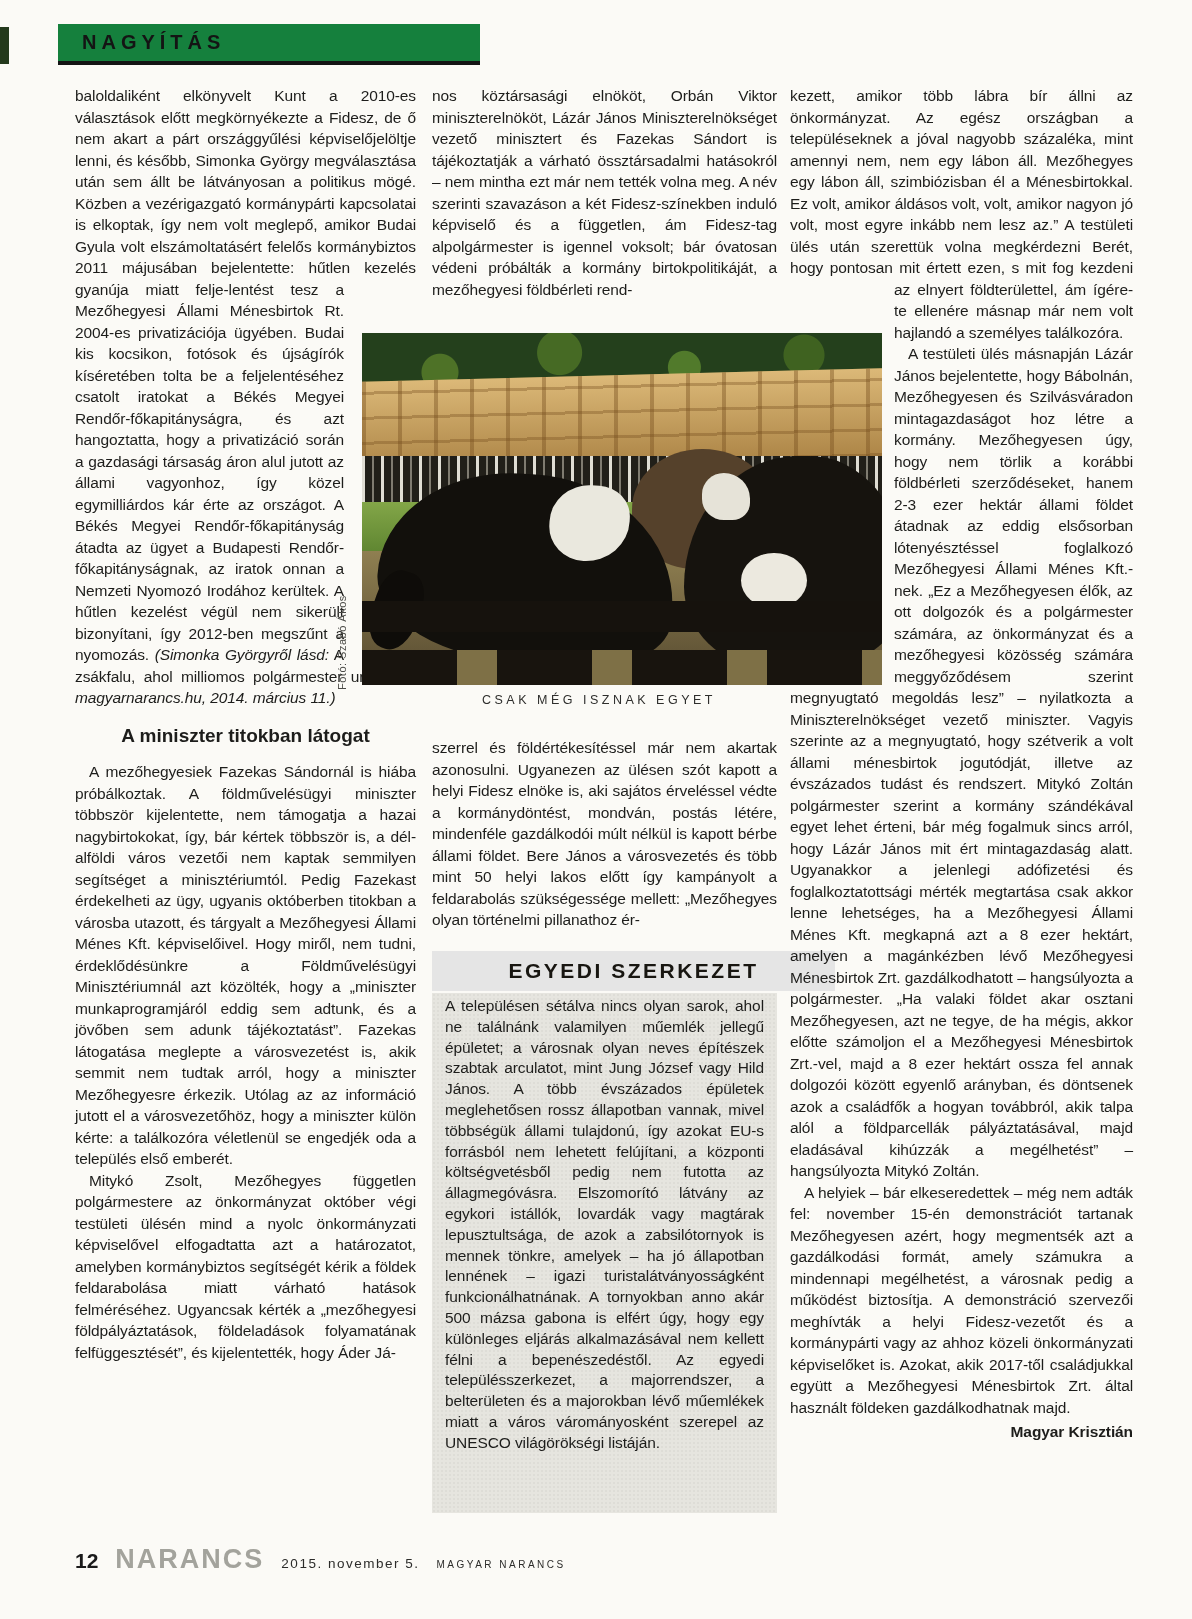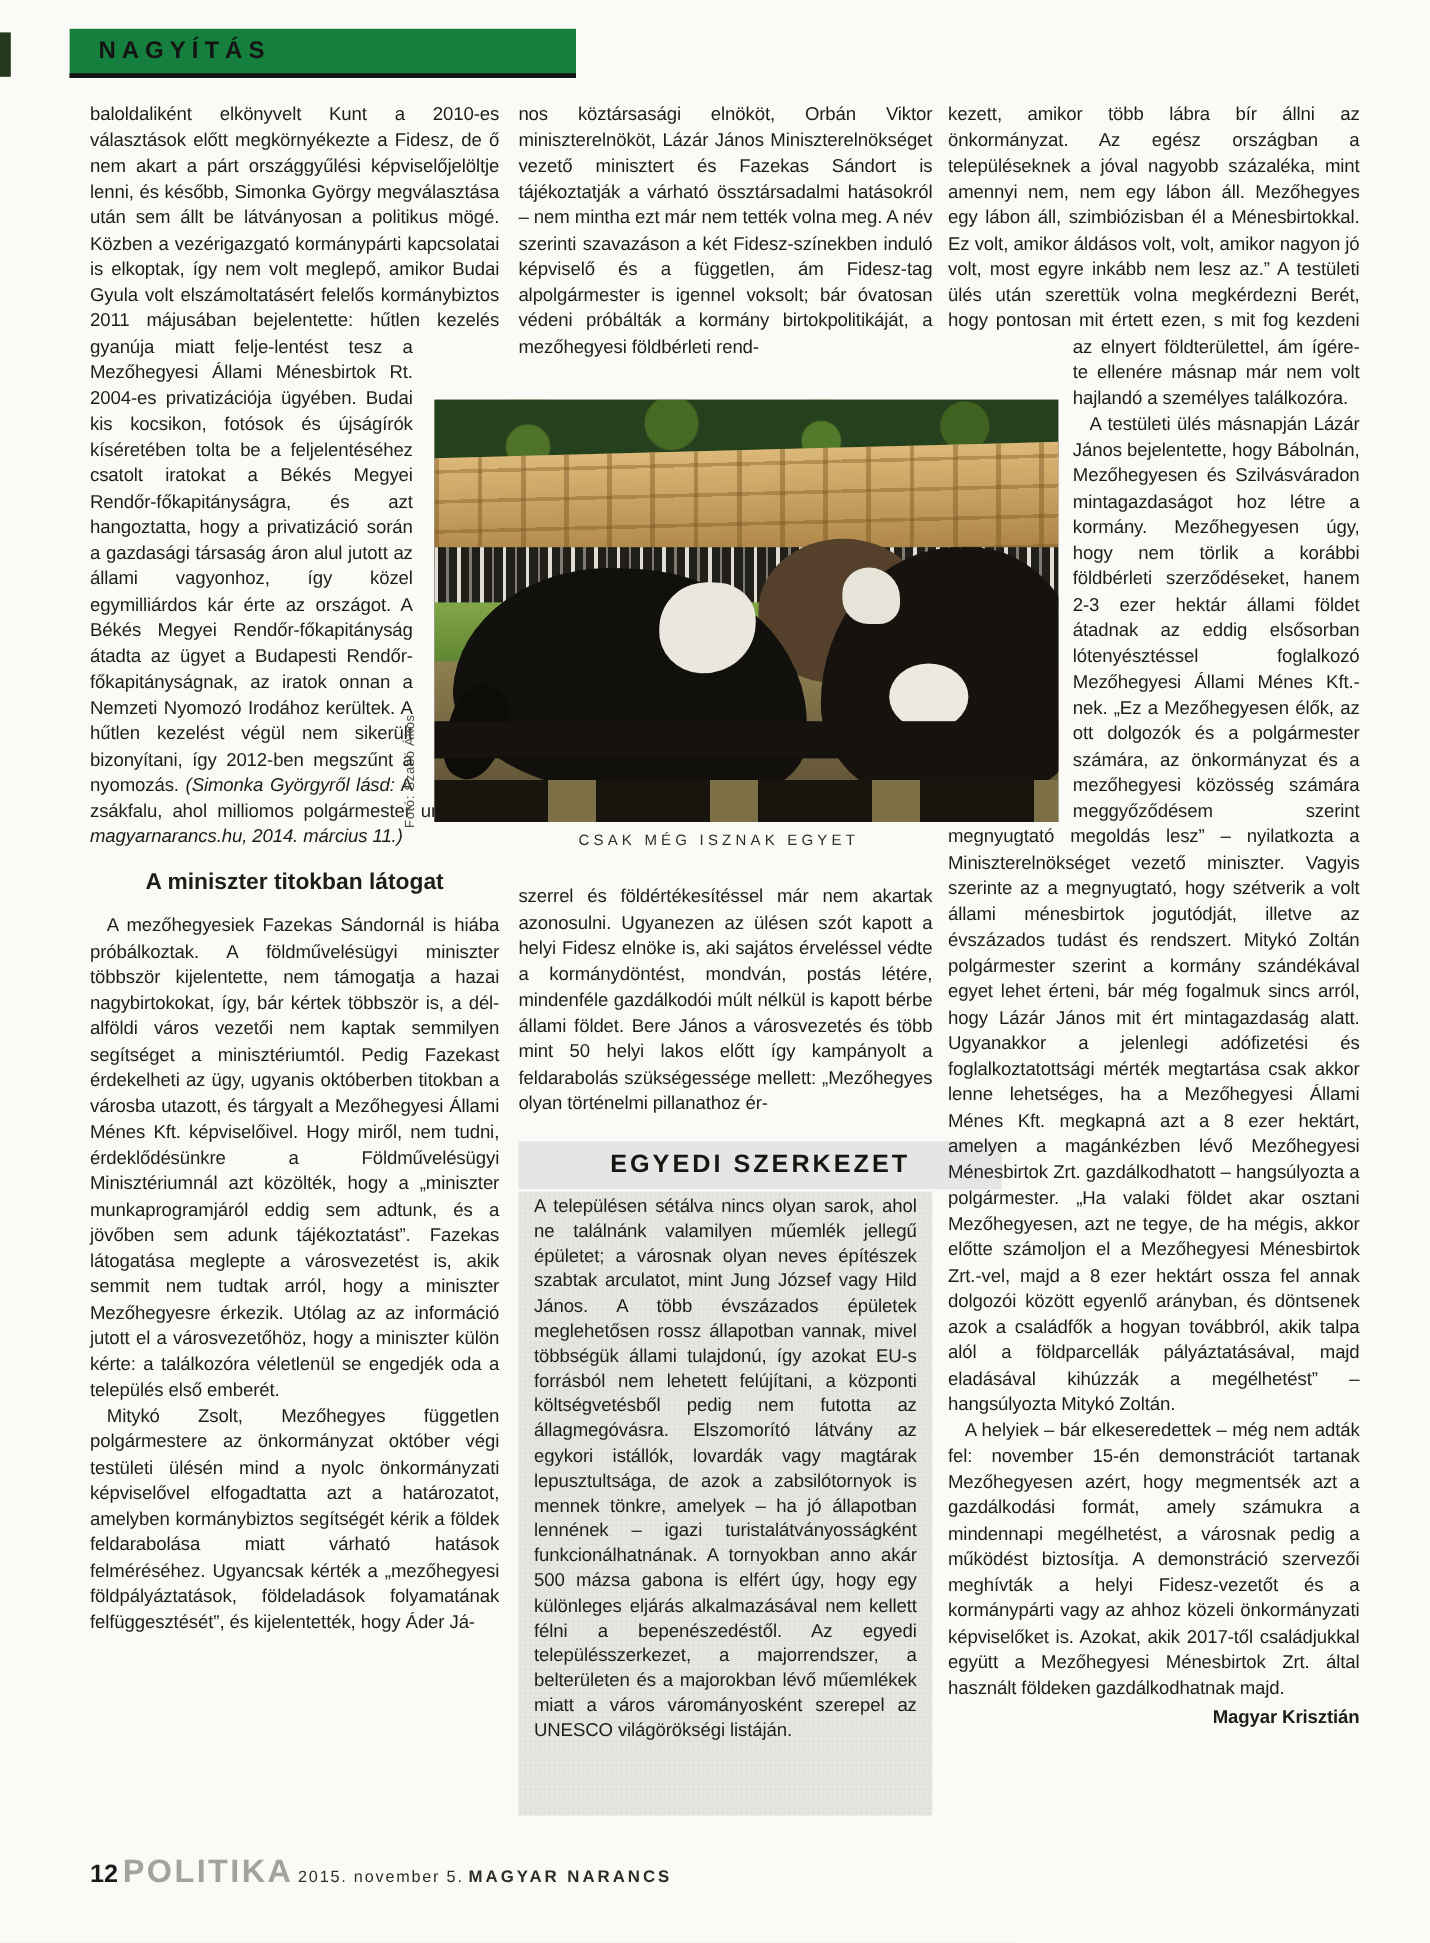--- a/index.html
+++ b/index.html
@@ -66,25 +66,25 @@
     font-size:12.5px;letter-spacing:3.5px;color:#2e2e2c;font-weight:500;}
   
   .boxhead{position:absolute;left:432px;top:951px;width:403px;height:40px;background:#e5e5e5;
     display:flex;align-items:center;justify-content:center;font-weight:bold;font-size:21px;
     letter-spacing:2.5px;color:#181611;}
   .boxbody{position:absolute;left:432px;top:993px;width:345px;height:520px;background:#e6e5df;
     background-image:radial-gradient(rgba(0,0,0,.035) 1px,transparent 1px);background-size:4px 4px;
     box-sizing:border-box;padding:3px 13px;}
   .boxbody p{margin:0;text-align:justify;font-size:15.5px;line-height:20.8px;letter-spacing:-0.1px;}
   
-  .footer{position:absolute;left:75px;top:1544px;display:flex;align-items:baseline;gap:4px;}
+  .footer{position:absolute;left:75px;top:1544px;display:flex;align-items:baseline;gap:17px;}
   .pg{font-weight:bold;font-size:21px;color:#1a1a1a;}
   .sec{font-weight:bold;font-size:27px;color:#a3a39c;letter-spacing:2px;}
   .date{font-size:13.5px;letter-spacing:1.5px;color:#2c2c2a;}
-  .mag{font-size:14px;letter-spacing:2.5px;color:#2c2c2a;font-weight:bold;}
+  .mag{font-size:10px;letter-spacing:2.5px;color:#2c2c2a;}
 </style>
 </head>
 <body>
 
 <div id="page">
 
   <div class="edge-mark"></div>
   <div class="header-band">
     <span class="header-label">NAGYÍTÁS</span>
   </div>
@@ -132,18 +132,18 @@
 
   <div class="col col3">
     <p class="body-p"><span>kezett, amikor több lábra bír állni az önkormányzat. Az egész országban a településeknek a jóval nagyobb százaléka, mint amennyi nem, nem egy lábon áll. Mezőhegyes egy lábon áll, szimbiózisban él a Ménesbirtokkal. Ez volt, amikor áldásos volt, volt, amikor nagyon jó volt, most egyre inkább nem lesz az.” A testületi ülés után szerettük volna megkérdezni Berét, hogy pontosan mit értett ezen, s mit fog kezdeni az elnyert földterülettel, ám ígére-</span><span class="spacer-l"></span><span>te ellenére másnap már nem volt hajlandó a személyes találkozóra.</span></p>
     <p class="body-p indent">A testületi ülés másnapján Lázár János bejelentette, hogy Bábolnán, Mezőhegyesen és Szilvásváradon mintagazdaságot hoz létre a kormány. Mezőhegyesen úgy, hogy nem törlik a korábbi földbérleti szerződéseket, hanem 2-3 ezer hektár állami földet átadnak az eddig elsősorban lótenyésztéssel foglalkozó Mezőhegyesi Állami Ménes Kft.-nek. „Ez a Mezőhegyesen élők, az ott dolgozók és a polgármester számára, az önkormányzat és a mezőhegyesi közösség számára meggyőződésem szerint megnyugtató megoldás lesz” – nyilatkozta a Miniszterelnökséget vezető miniszter. Vagyis szerinte az a megnyugtató, hogy szétverik a volt állami ménesbirtok jogutódját, illetve az évszázados tudást és rendszert. Mitykó Zoltán polgármester szerint a kormány szándékával egyet lehet érteni, bár még fogalmuk sincs arról, hogy Lázár János mit ért mintagazdaság alatt. Ugyanakkor a jelenlegi adófizetési és foglalkoztatottsági mérték megtartása csak akkor lenne lehetséges, ha a Mezőhegyesi Állami Ménes Kft. megkapná azt a 8 ezer hektárt, amelyen a magánkézben lévő Mezőhegyesi Ménesbirtok Zrt. gazdálkodhatott – hangsúlyozta a polgármester. „Ha valaki földet akar osztani Mezőhegyesen, azt ne tegye, de ha mégis, akkor előtte számoljon el a Mezőhegyesi Ménesbirtok Zrt.-vel, majd a 8 ezer hektárt ossza fel annak dolgozói között egyenlő arányban, és döntsenek azok a családfők a hogyan továbbról, akik talpa alól a földparcellák pályáztatásával, majd eladásával kihúzzák a megélhetést” – hangsúlyozta Mitykó Zoltán.</p>
     <p class="body-p indent">A helyiek – bár elkeseredettek – még nem adták fel: november 15-én demonstrációt tartanak Mezőhegyesen azért, hogy megmentsék azt a gazdálkodási formát, amely számukra a mindennapi megélhetést, a városnak pedig a működést biztosítja. A demonstráció szervezői meghívták a helyi Fidesz-vezetőt és a kormánypárti vagy az ahhoz közeli önkormányzati képviselőket is. Azokat, akik 2017-től családjukkal együtt a Mezőhegyesi Ménesbirtok Zrt. által használt földeken gazdálkodhatnak majd.</p>
     <div class="byline">Magyar Krisztián</div>
   </div>
 
   <div class="footer">
     <span class="pg">12</span>
-    <span class="sec">POLITIKA</span>
+    <span class="sec">NARANCS</span>
     <span class="date">2015. november 5.</span>
     <span class="mag">MAGYAR NARANCS</span>
   </div>
 
 </div>
 
 </body></html>

